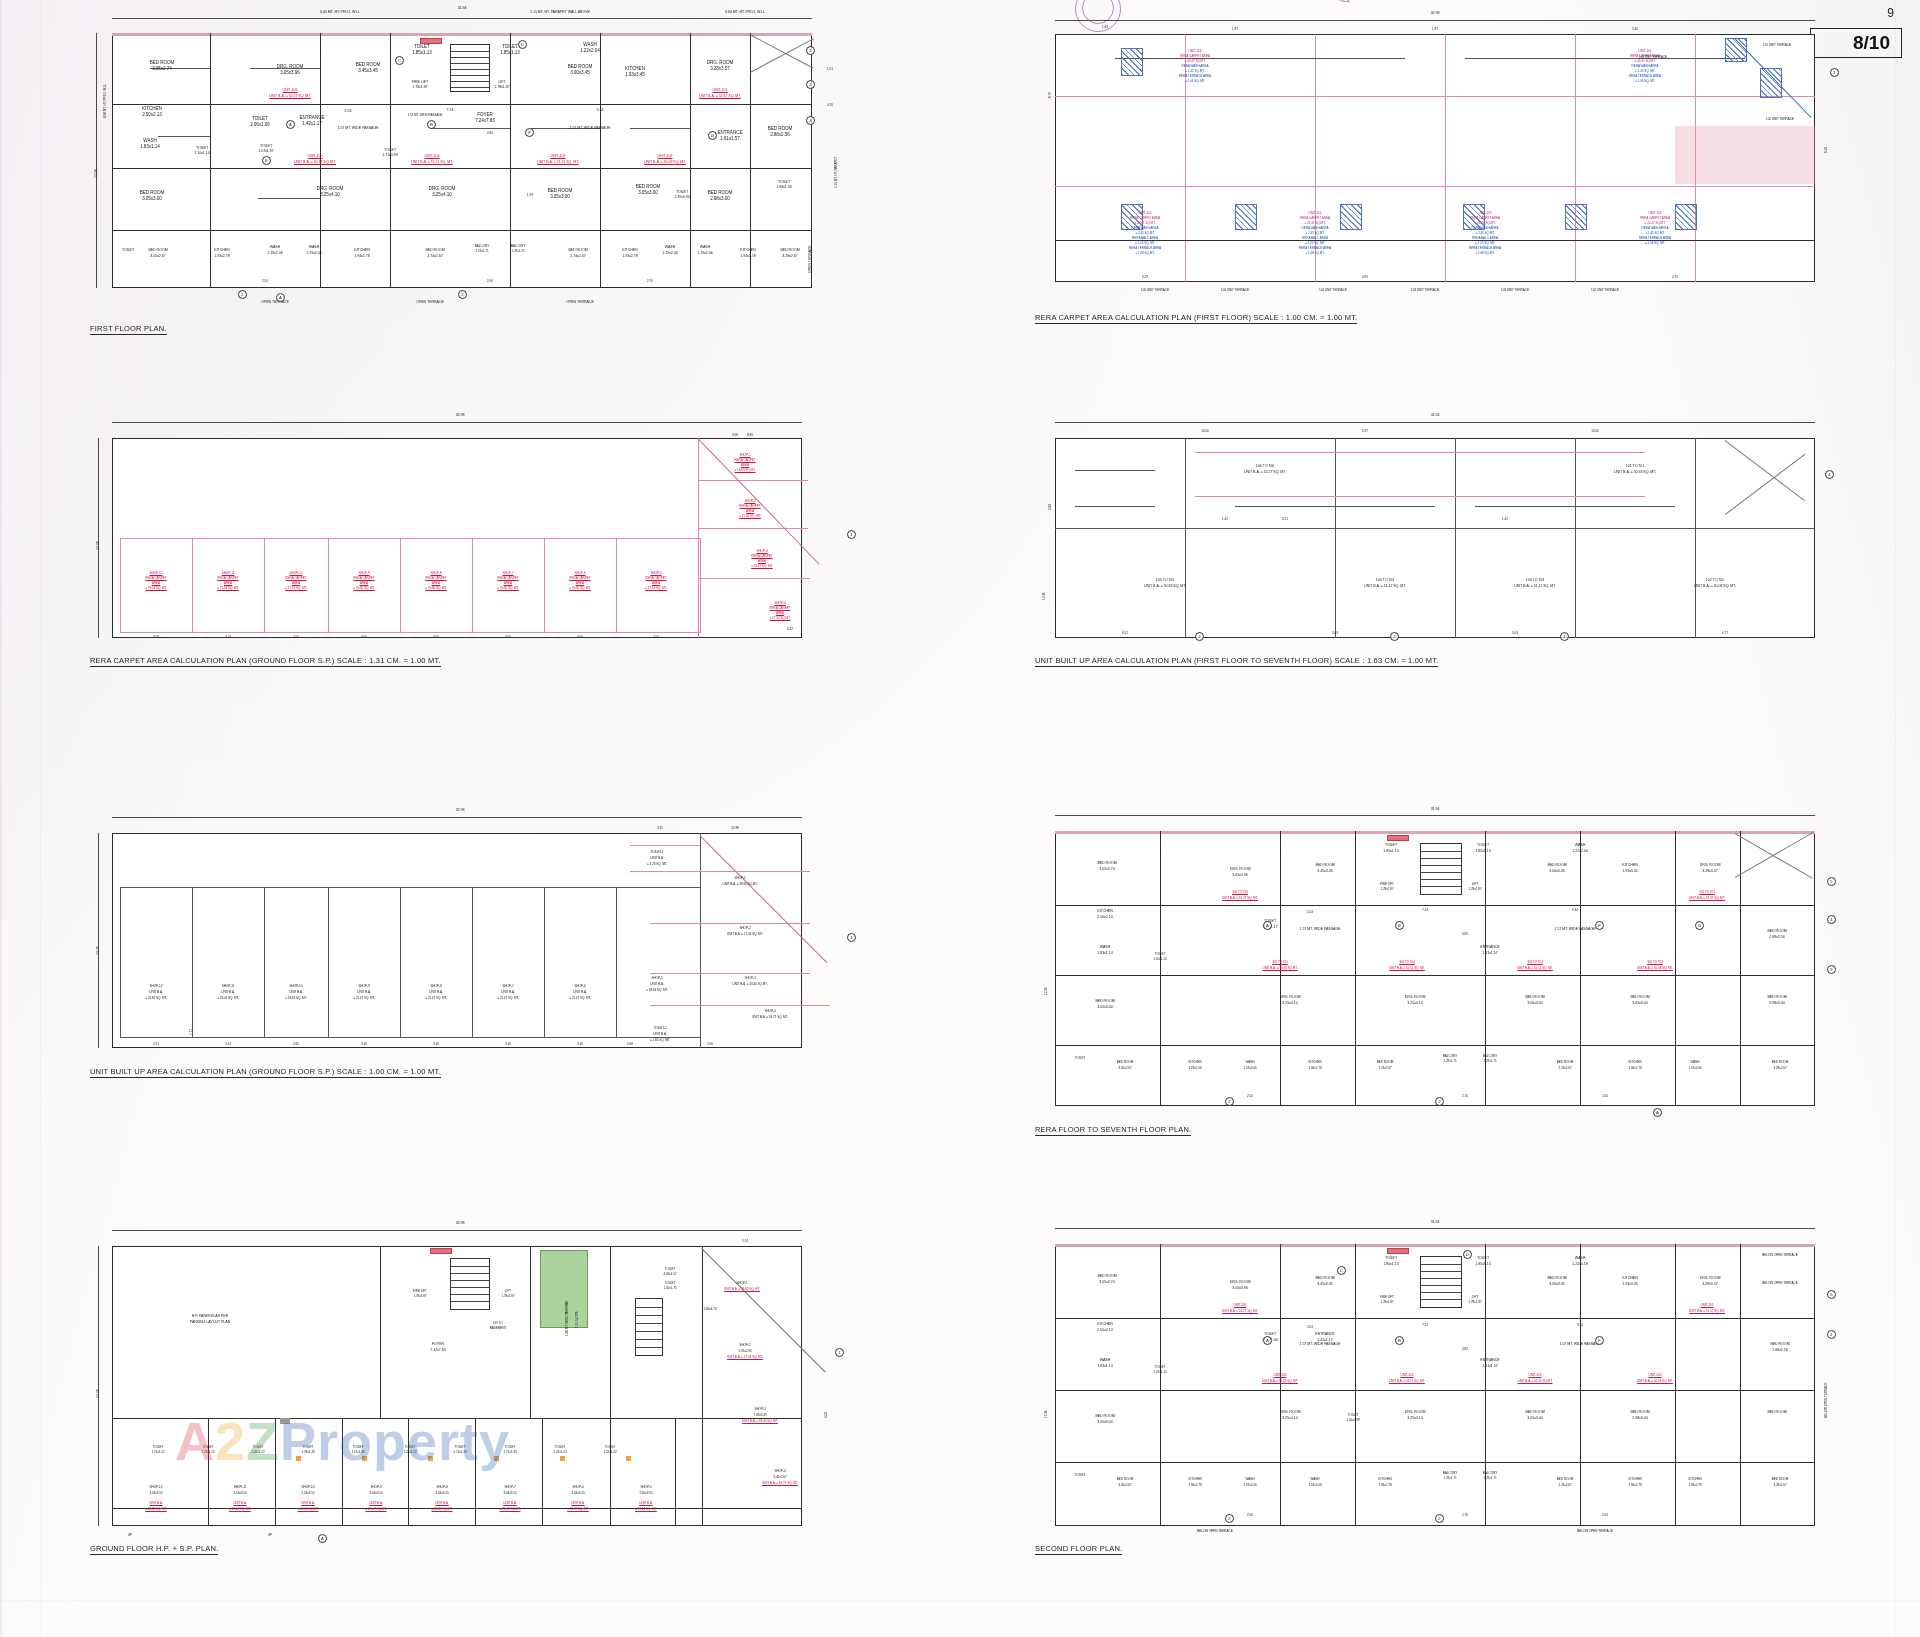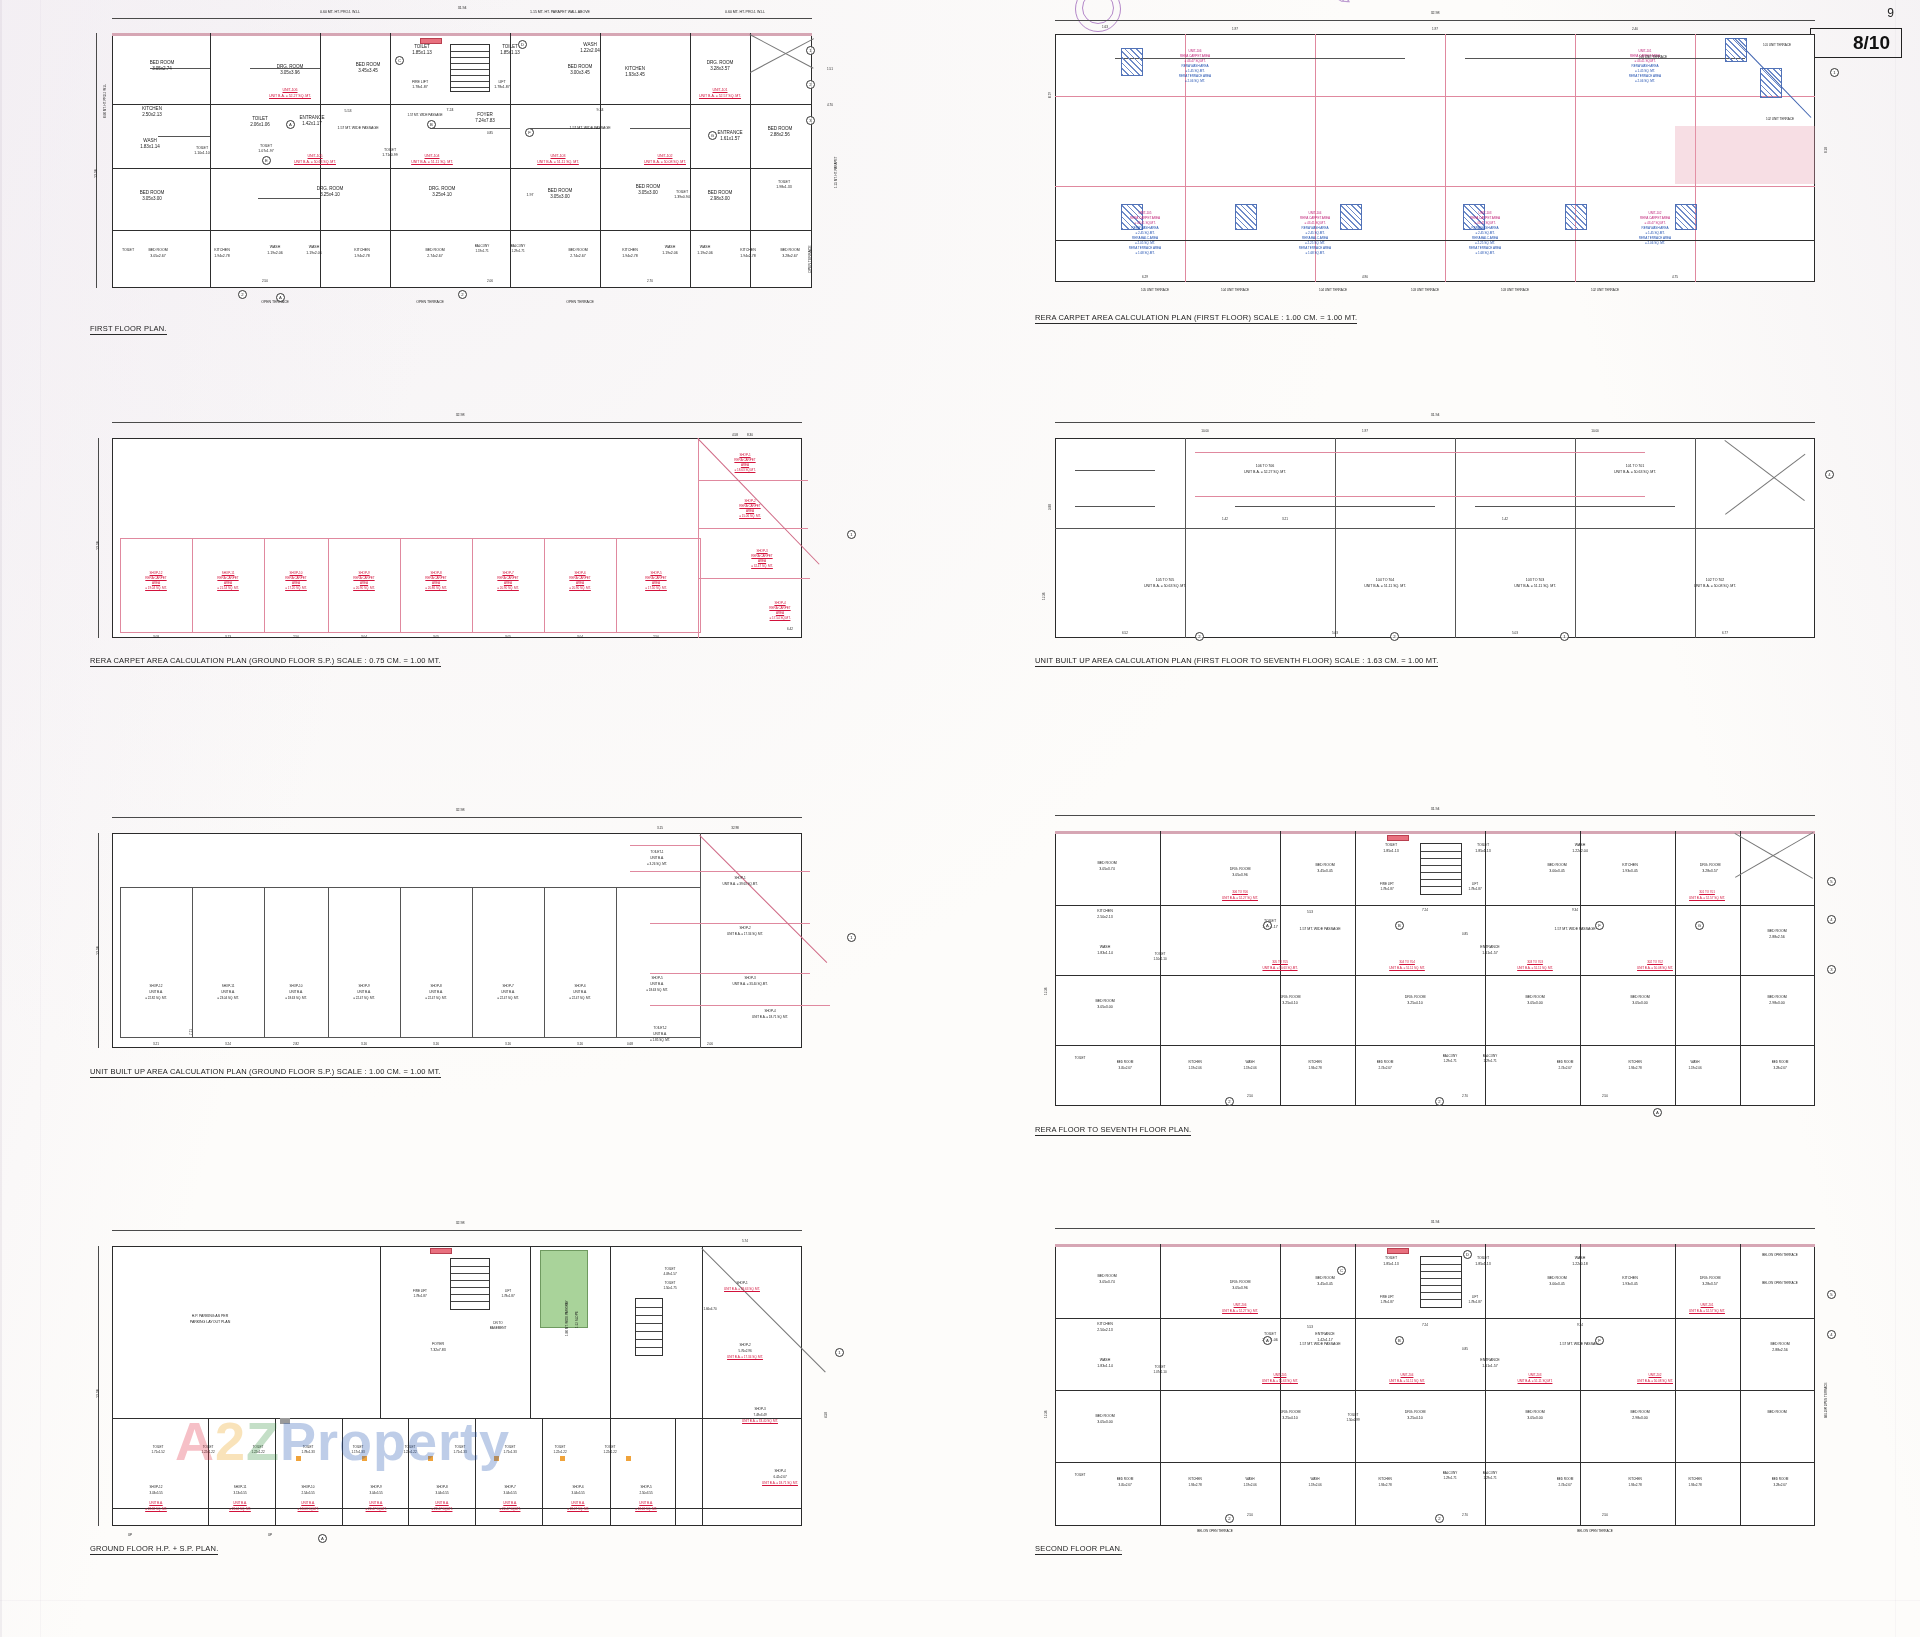--- a/index.html
+++ b/index.html
@@ -497,21 +497,21 @@
     <div class="t c redu xtiny" style="left:690px;top:192px;">SHOP-4</div>
     <div class="t c redu xtiny" style="left:690px;top:197px;">RERA CARPET</div>
     <div class="t c redu xtiny" style="left:690px;top:202px;">AREA</div>
     <div class="t c redu xtiny" style="left:690px;top:207px;">= 17.54 SQ.MT.</div>
 
     <div class="t c xtiny" style="left:660px;top:24px;">8.30</div>
     <div class="t c xtiny" style="left:700px;top:218px;">6.42</div>
     <div class="t c xtiny" style="left:645px;top:24px;">4.58</div>
     <div class="circ" style="left:757px;top:120px;">1</div>
 
-    <div class="ptitle" style="left:0px;top:246px;">RERA CARPET AREA CALCULATION PLAN  (GROUND FLOOR S.P.)  SCALE : 0.75 CM. = 1.00 MT.</div>
+    <div class="ptitle" style="left:0px;top:246px;">RERA CARPET AREA CALCULATION PLAN  (GROUND FLOOR S.P.)  SCALE : 1.31 CM. = 1.00 MT.</div>
   </div>
 
   <div class="panel" style="left:1035px;top:410px;width:830px;height:260px;">
     <div class="outline" style="left:20px;top:28px;width:760px;height:200px;"></div>
     <div class="dimline" style="left:20px;top:12px;width:760px;"></div>
     <div class="t c tiny" style="left:400px;top:3px;">31.94</div>
 
     <div class="roomline" style="left:20px;top:118px;width:760px;height:.8px;"></div>
     <div class="roomline" style="left:150px;top:28px;width:.8px;height:200px;"></div>
     <div class="roomline" style="left:300px;top:28px;width:.8px;height:200px;"></div>

